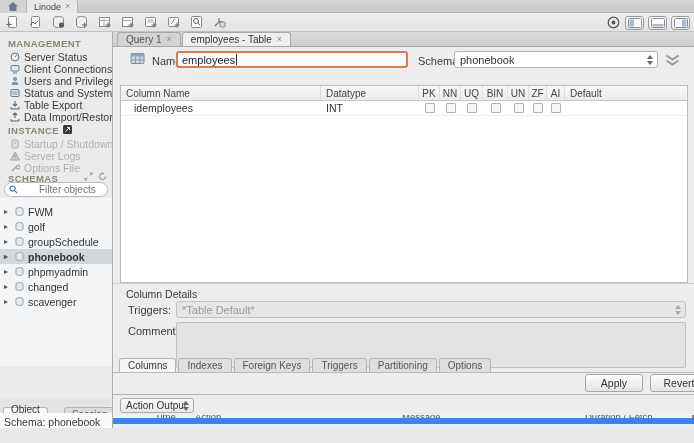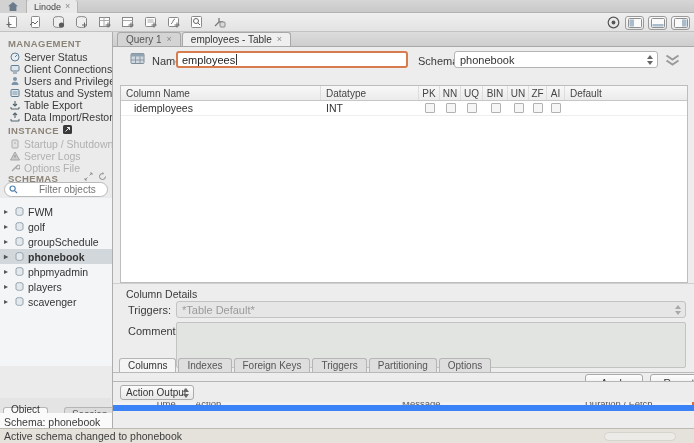--- a/index.html
+++ b/index.html
@@ -80,21 +80,21 @@
   
   #subtabs { position:absolute; left:0; right:0; top:311px; height:15px; display:flex; align-items:flex-end; padding-left:6px; gap:2px; border-bottom:1px solid #b9b9b9; }
   .sub-tab { height:14px; padding:0 8px; font-size:10px; color:#555; display:flex; align-items:center; border:1px solid #b5b5b5; border-bottom:none; border-top-left-radius:3px; border-top-right-radius:3px; background:#dedede; }
   .sub-tab.active { background:#f5f5f5; color:#333; }
 
   
   .btn { position:absolute; top:327px; width:58px; height:18px; border:1px solid #a8a8a8; border-radius:3px; background:linear-gradient(#fdfdfd,#e4e4e4); font-size:10.5px; color:#333; display:flex; align-items:center; justify-content:center; }
   #apply-btn { left:472px; } #revert-btn { left:537px; }
 
   
-  #action-panel { position:absolute; left:0; right:0; bottom:16px; height:31px; background:#ededed; border-top:1px solid #b6b6b6; }
+  #action-panel { position:absolute; left:0; right:0; bottom:3px; height:31px; background:#ededed; border-top:1px solid #b6b6b6; }
   #ao-select { position:absolute; left:7px; top:3px; width:74px; height:15px; border:1px solid #ababab; border-radius:3px; background:linear-gradient(#fbfbfb,#e8e8e8); font-size:10px; color:#333; display:flex; align-items:center; padding-left:5px; }
   #ao-header { position:absolute; left:0; right:0; top:20px; height:9px; display:flex; border-bottom:6px solid #3b82f6; background:#f2f2f2; }
   .ao-h { font-size:9.5px; color:#555; display:flex; align-items:center; padding-left:4px; white-space:nowrap; overflow:hidden; }
   .ao-w0{width:38px;} .ao-w1{width:40px;} .ao-w2{width:207px;} .ao-w3{width:183px;} .ao-w4{flex:1; border-right:2px solid #d4703f;}
 
   
   #statusbar { position:absolute; left:0; right:0; bottom:0; height:15px; background:#e5e2dc; border-top:1px solid #bdbab4; font-size:10.5px; color:#3c3c3c; line-height:14px; padding-left:4px; }
   #status-pill { position:absolute; right:18px; top:3px; width:72px; height:9px; border-radius:5px; background:#edebe7; border:1px solid #d6d3cd; }
 </style>
 </head>
@@ -379,21 +379,21 @@
         <span>phpmyadmin</span>
       </div>
       <div class="tree-item" style="top:81px;">
         <span class="tri">▸</span>
         <span class="sb-ic">
             <svg width="9" height="9">
               <ellipse cx="4.5" cy="2" rx="3.5" ry="1.4" fill="#e4e9ed" stroke="#96a3ad"></ellipse>
               <path d="M1 2v5c0 .8 1.6 1.4 3.5 1.4S8 7.8 8 7V2" fill="#e4e9ed" stroke="#96a3ad"></path>
             </svg>
           </span>
-        <span>players</span>
+        <span>changed</span>
       </div>
       <div class="tree-item" style="top:96px;">
         <span class="tri">▸</span>
         <span class="sb-ic">
             <svg width="9" height="9">
               <ellipse cx="4.5" cy="2" rx="3.5" ry="1.4" fill="#e4e9ed" stroke="#96a3ad"></ellipse>
               <path d="M1 2v5c0 .8 1.6 1.4 3.5 1.4S8 7.8 8 7V2" fill="#e4e9ed" stroke="#96a3ad"></path>
             </svg>
           </span>
         <span>scavenger</span>
@@ -539,18 +539,14 @@
       <div id="ao-header">
         <div class="ao-h ao-w0"></div>
         <div class="ao-h ao-w1">Time</div>
         <div class="ao-h ao-w2">Action</div>
         <div class="ao-h ao-w3">Message</div>
         <div class="ao-h ao-w4">Duration / Fetch</div>
       </div>
     </div>
   </div>
 
-  <div id="statusbar">
-    <span>Active schema changed to phonebook</span>
-    <span id="status-pill"></span>
-  </div>
 
 </div>
 
 </body></html>

